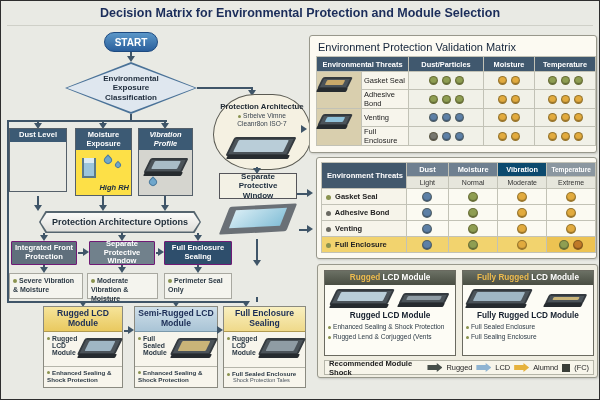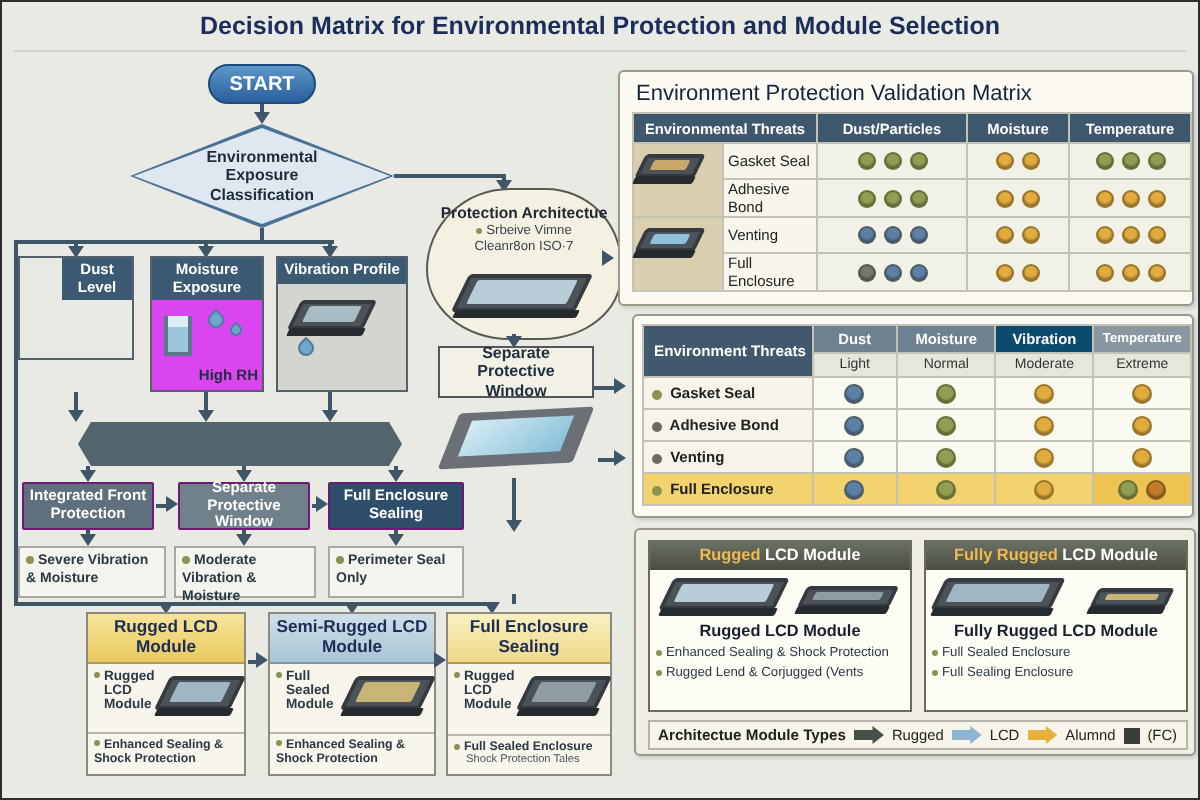--- a/index.html
+++ b/index.html
@@ -54,55 +54,58 @@
   <div class="ad" style="left:98px;top:122px;"></div>
   <div class="v" style="left:163px;top:119px;height:4px;"></div>
   <div class="ad" style="left:160px;top:122px;"></div>
 
   <div class="v" style="left:6px;top:119px;height:182px;"></div>
 
   <div class="h" style="left:196px;top:86px;width:56px;"></div>
   <div class="v" style="left:250px;top:86px;height:4px;"></div>
   <div class="ad" style="left:247px;top:89px;"></div>
 
-  <div class="abs" style="left:8px;top:127px;width:58px;height:52px;border:1px solid #55606a;display:flex;flex-direction:column;padding-left:21px;">
+  <div class="abs" style="left:8px;top:127px;width:58px;height:64px;border:1px solid #55606a;display:flex;flex-direction:column;">
     <div class="hdr-dark">Dust Level</div>
   </div>
 
   <div class="abs" style="left:74px;top:127px;width:57px;height:68px;border:1px solid #55606a;display:flex;flex-direction:column;">
     <div class="hdr-dark">Moisture Exposure</div>
-    <div style="flex:1;position:relative;background:#d946ef;">
+    <div style="flex:1;position:relative;background:#fde047;font-style:italic;">
       <div class="abs" style="left:6px;top:8px;width:14px;height:20px;border:2px solid #5a7a8a;border-top:none;background:linear-gradient(#dcecf4 30%,#9cc6dc 30%);"></div>
       <span class="drop abs" style="left:28px;top:6px;"></span>
       <span class="drop abs" style="left:39px;top:12px;width:6px;height:6px;"></span>
       <div class="abs" style="right:2px;bottom:3px;font-size:7.5px;font-weight:bold;color:#203040;">High RH</div>
     </div>
   </div>
 
-  <div class="abs" style="left:137px;top:127px;width:66px;height:68px;border:1px solid #55606a;display:flex;flex-direction:column;">
+  <div class="abs" style="left:137px;top:127px;width:55px;height:68px;border:1px solid #55606a;display:flex;flex-direction:column;font-style:italic;">
     <div class="hdr-dark">Vibration Profile</div>
     <div style="flex:1;position:relative;background:#d5d5cf;">
       <div class="dev" style="left:8px;top:8px;width:38px;height:18px;--scr:#a9bcc6;">
           <div class="dev-t"></div>
           <div class="dev-s"></div>
           <div class="dev-b"></div>
         </div>
       <span class="drop abs" style="left:10px;top:28px;"></span>
     </div>
   </div>
 
   <div class="v" style="left:36px;top:195px;height:10px;"></div>
   <div class="ad" style="left:33px;top:204px;"></div>
   <div class="v" style="left:101px;top:195px;height:10px;"></div>
   <div class="ad" style="left:98px;top:204px;"></div>
   <div class="v" style="left:163px;top:195px;height:10px;"></div>
   <div class="ad" style="left:160px;top:204px;"></div>
 
   <div class="abs" style="left:38px;top:210px;width:162px;height:22px;">
     <div class="abs" style="left:0;top:0;right:0;bottom:0;clip-path:polygon(4% 0,96% 0,100% 50%,96% 100%,4% 100%,0 50%);background:#55656f;"></div>
+    <div class="abs" style="left:1.5px;top:1.5px;right:1.5px;bottom:1.5px;clip-path:polygon(4% 0,96% 0,100% 50%,96% 100%,4% 100%,0 50%);background:linear-gradient(#fbfbf9,#dededa);display:flex;align-items:center;justify-content:center;font-size:9px;font-weight:bold;color:#1e2c38;">
+      <span>Protection Architecture Options</span>
+    </div>
   </div>
 
   <div class="v" style="left:42px;top:232px;height:3px;"></div>
   <div class="ad" style="left:39px;top:234px;"></div>
   <div class="v" style="left:120px;top:232px;height:3px;"></div>
   <div class="ad" style="left:117px;top:234px;"></div>
   <div class="v" style="left:196px;top:232px;height:3px;"></div>
   <div class="ad" style="left:193px;top:234px;"></div>
 
   <div class="abs opt-dark" style="left:10px;top:240px;width:66px;height:24px;background:#5f6f7c;">Integrated Front Protection</div>
@@ -349,21 +352,21 @@
           </div>
       </div>
       <div style="font-size:8.2px;font-weight:bold;color:#16202e;text-align:center;">Fully Rugged LCD Module</div>
       <div style="flex:1;padding:2px 3px;font-size:6.6px;color:#2c3a46;line-height:1.5;">
         <div><span class="bullet" style="width:3px;height:3px;"></span><span>Full Sealed Enclosure</span></div>
         <div><span class="bullet" style="width:3px;height:3px;"></span><span>Full Sealing Enclosure</span></div>
       </div>
     </div>
 
     <div class="abs" style="left:6px;top:95px;width:270px;height:15px;background:#f7f5ea;border:1px solid #b5b5a8;display:flex;align-items:center;gap:4px;padding:0 4px;">
-      <span style="font-size:7.6px;font-weight:bold;color:#222;">Architectue Module Types</span>
+      <span style="font-size:7.6px;font-weight:bold;color:#222;">Recommended Module Shock</span>
       <span id="legend-items" style="display:flex;align-items:center;gap:4px;">
           <span class="legend-arrow" style="background: rgb(71, 79, 74);"></span>
           <span style="font-size: 7.4px; color: rgb(34, 34, 34);">Rugged</span>
           <span class="legend-arrow" style="background: rgb(143, 180, 210);"></span>
           <span style="font-size: 7.4px; color: rgb(34, 34, 34);">LCD</span>
           <span class="legend-arrow" style="background: rgb(230, 178, 60);"></span>
           <span style="font-size: 7.4px; color: rgb(34, 34, 34);">Alumnd</span>
           <span style="display: inline-block; width: 8px; height: 8px; background: rgb(58, 62, 56);"></span>
           <span style="font-size: 7.4px; color: rgb(34, 34, 34);">(FC)</span>
         </span>

